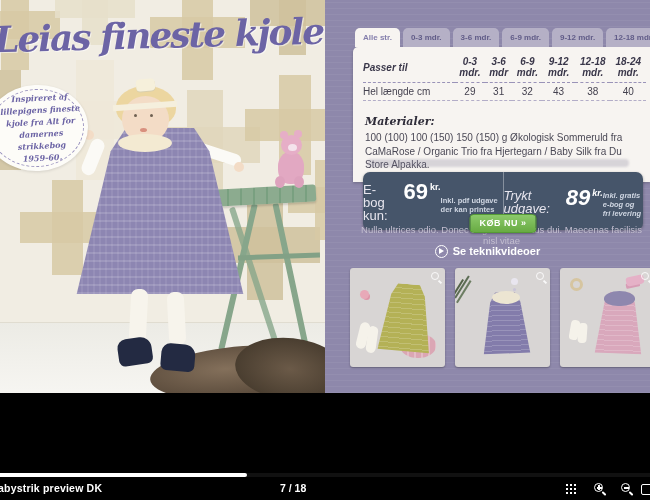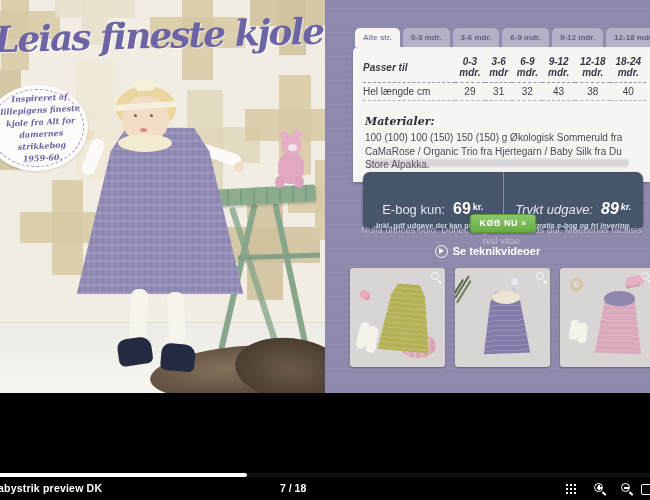--- a/index.html
+++ b/index.html
@@ -71,24 +71,24 @@
   .size-table th { font-style:italic; font-weight:bold; color:#3a374a; text-align:center; padding:3px 0 4px; border-bottom:1px dashed #9a93b8; }
   .size-table th:first-child { text-align:left; width:92px; }
   .size-table td { text-align:center; padding:3px 0; border-bottom:1px dashed #b3adc8; }
   .size-table td:first-child { text-align:left; }
   .materials { position:absolute; left:12px; top:68px; width:278px; color:#4b4956; }
   .materials-heading { font-family:"DejaVu Serif", serif; font-style:italic; font-weight:bold; font-size:11px; color:#2f2d3a; margin-bottom:3px; }
   .materials-text { font-size:10px; line-height:1.35; }
   .blur-bar { position:absolute; left:14px; top:112px; width:262px; height:8px; background:rgba(125,118,148,.26); border-radius:4px; filter:blur(1px); }
   .price-box { position:absolute; left:10px; top:125px; width:280px; height:58px; background:#46556a; border-radius:7px;
                display:flex; box-shadow:0 1px 3px rgba(0,0,0,.35); }
-  .price-half { flex:1; display:flex; flex-direction:column; align-items:center; justify-content:flex-end; padding-top:2px; }
+  .price-half { flex:1; display:flex; align-items:center; justify-content:flex-start; padding-top:2px; }
   .price-half + .price-half { border-left:1px solid rgba(255,255,255,.35);font-style:italic; }
   .price-line { color:#e8e6ef; font-size:13px; display:flex; align-items:flex-start; line-height:1; }
-  .price-big { color:#fff; font-size:16px; font-weight:bold; margin-left:8px; line-height:.8; }
+  .price-big { color:#fff; font-size:22px; font-weight:bold; margin-left:16px; line-height:.8; }
   .price-unit { color:#fff; font-size:9px; font-weight:bold; margin-left:2px; }
   .price-note { color:#cfd6e2; font-size:7.5px; font-weight:bold; margin-top:5px; }
   .buy-btn { position:absolute; left:150px; top:167px; transform:translateX(-50%); padding:3px 9px 4px;
              background:linear-gradient(#8cc96b,#68ab43); border:1px solid #569b35; border-radius:4px;
              color:#fff; font-size:9px; font-weight:bold; letter-spacing:.5px; z-index:4; cursor:pointer;
              box-shadow:0 1px 2px rgba(0,0,0,.3); }
   .placeholder-line { position:absolute; left:0; top:177px; width:100%; text-align:center; font-size:9.5px;
                       color:#c3bed0; filter:blur(.4px); }
   .video-link { position:absolute; left:0; top:240px; width:100%; text-align:center; z-index:2; cursor:pointer; }
   .video-link-inner { display:inline-flex; align-items:center; gap:5px; color:#fff; font-size:11px; font-weight:bold; }

